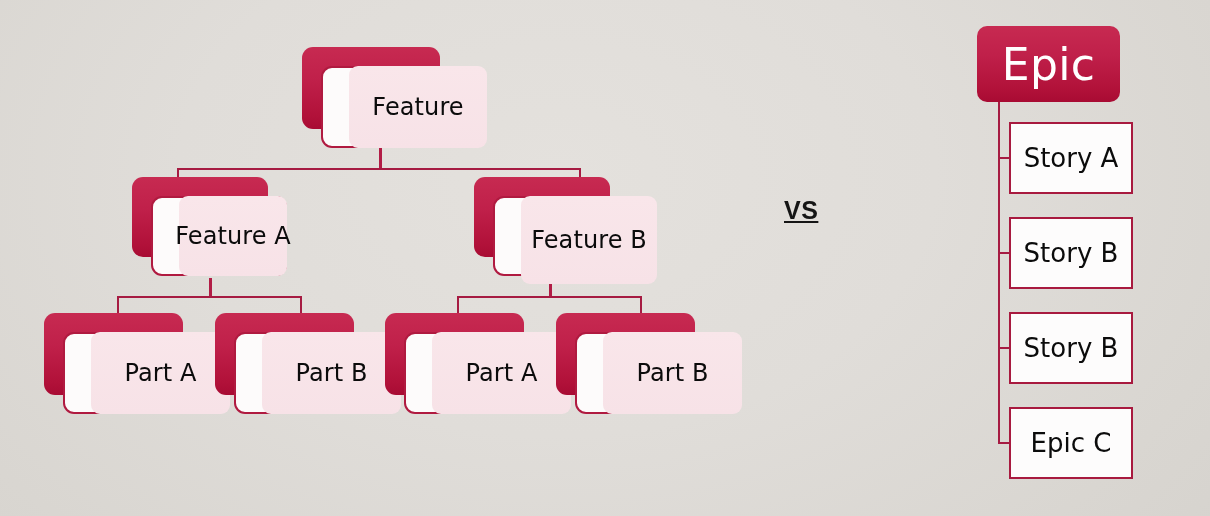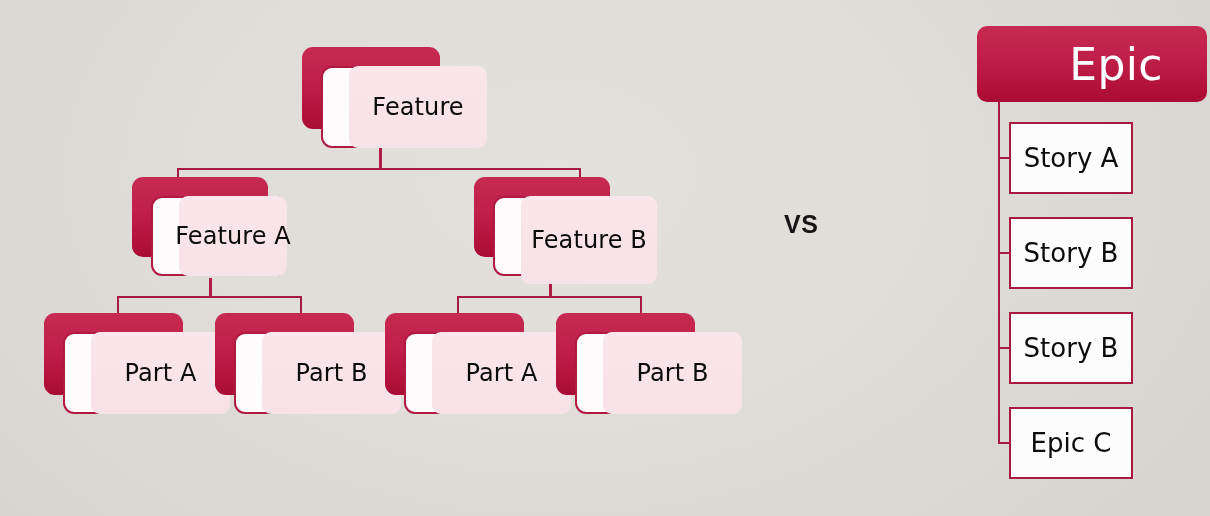--- a/index.html
+++ b/index.html
@@ -202,25 +202,25 @@
     <div class="card" style="left:556px; top:313px; width:139px; height:82px;">
       <div class="back"></div>
       <div class="front"></div>
       <div class="inner" style="left:19px; top:19px; width:139px; height:82px;">
         <span class="label">Part B</span>
       </div>
     </div>
 
   </div>
 
-  <div id="vs" style="left:784px; top:210px;">VS</div>
+  <div id="vs" style="left:784px; top:196px;text-decoration:underline;">VS</div>
 
   <div>
 
-    <div id="epic-box" style="left:977px; top:26px; width:182px; height:76px;padding-left:48px;">
+    <div id="epic-box" style="left:977px; top:26px; width:143px; height:76px;">
       <span class="label">Epic</span>
     </div>
 
     <div class="line-v" style="left:998px; top:102px; height:342px;"></div>
 
     <div class="line-h" style="left:998px; top:157px; width:12px;"></div>
     <div class="line-h" style="left:998px; top:252px; width:12px;"></div>
     <div class="line-h" style="left:998px; top:347px; width:12px;"></div>
     <div class="line-h" style="left:998px; top:442px; width:12px;"></div>
 

